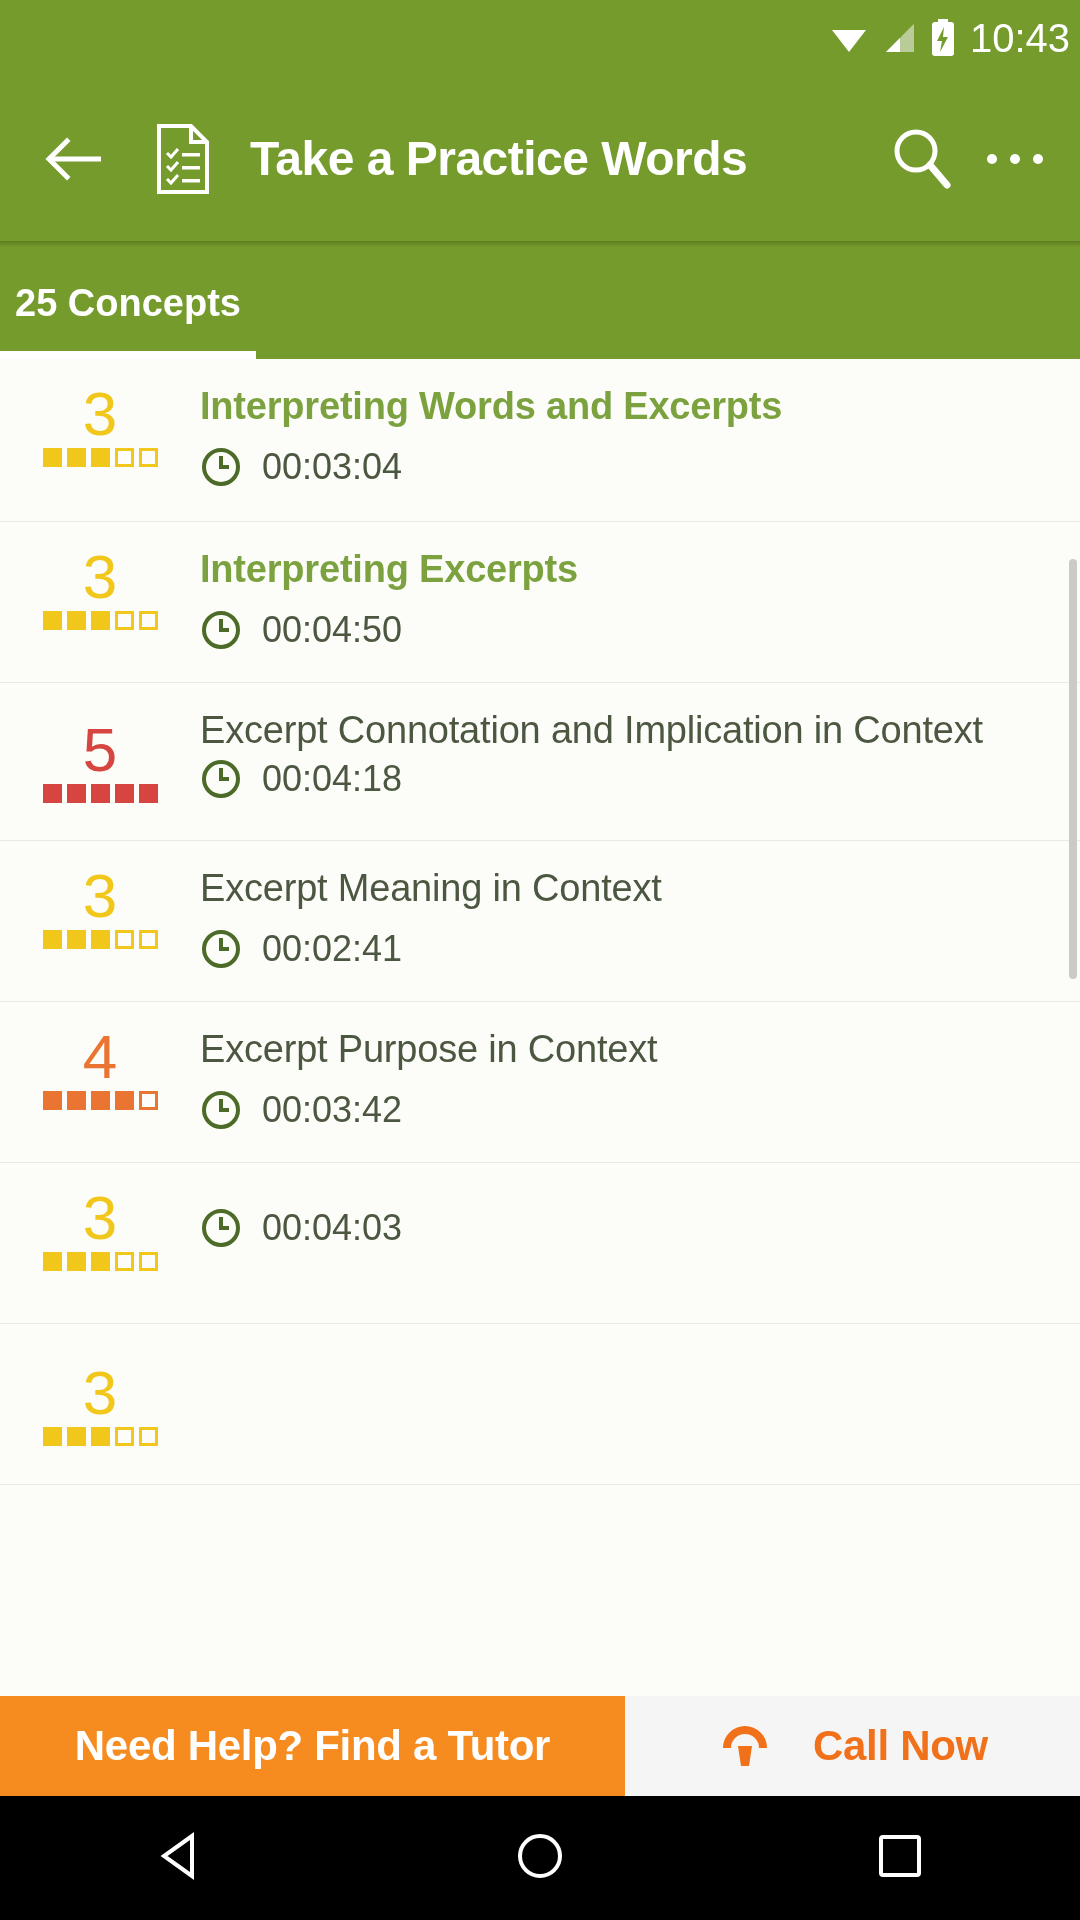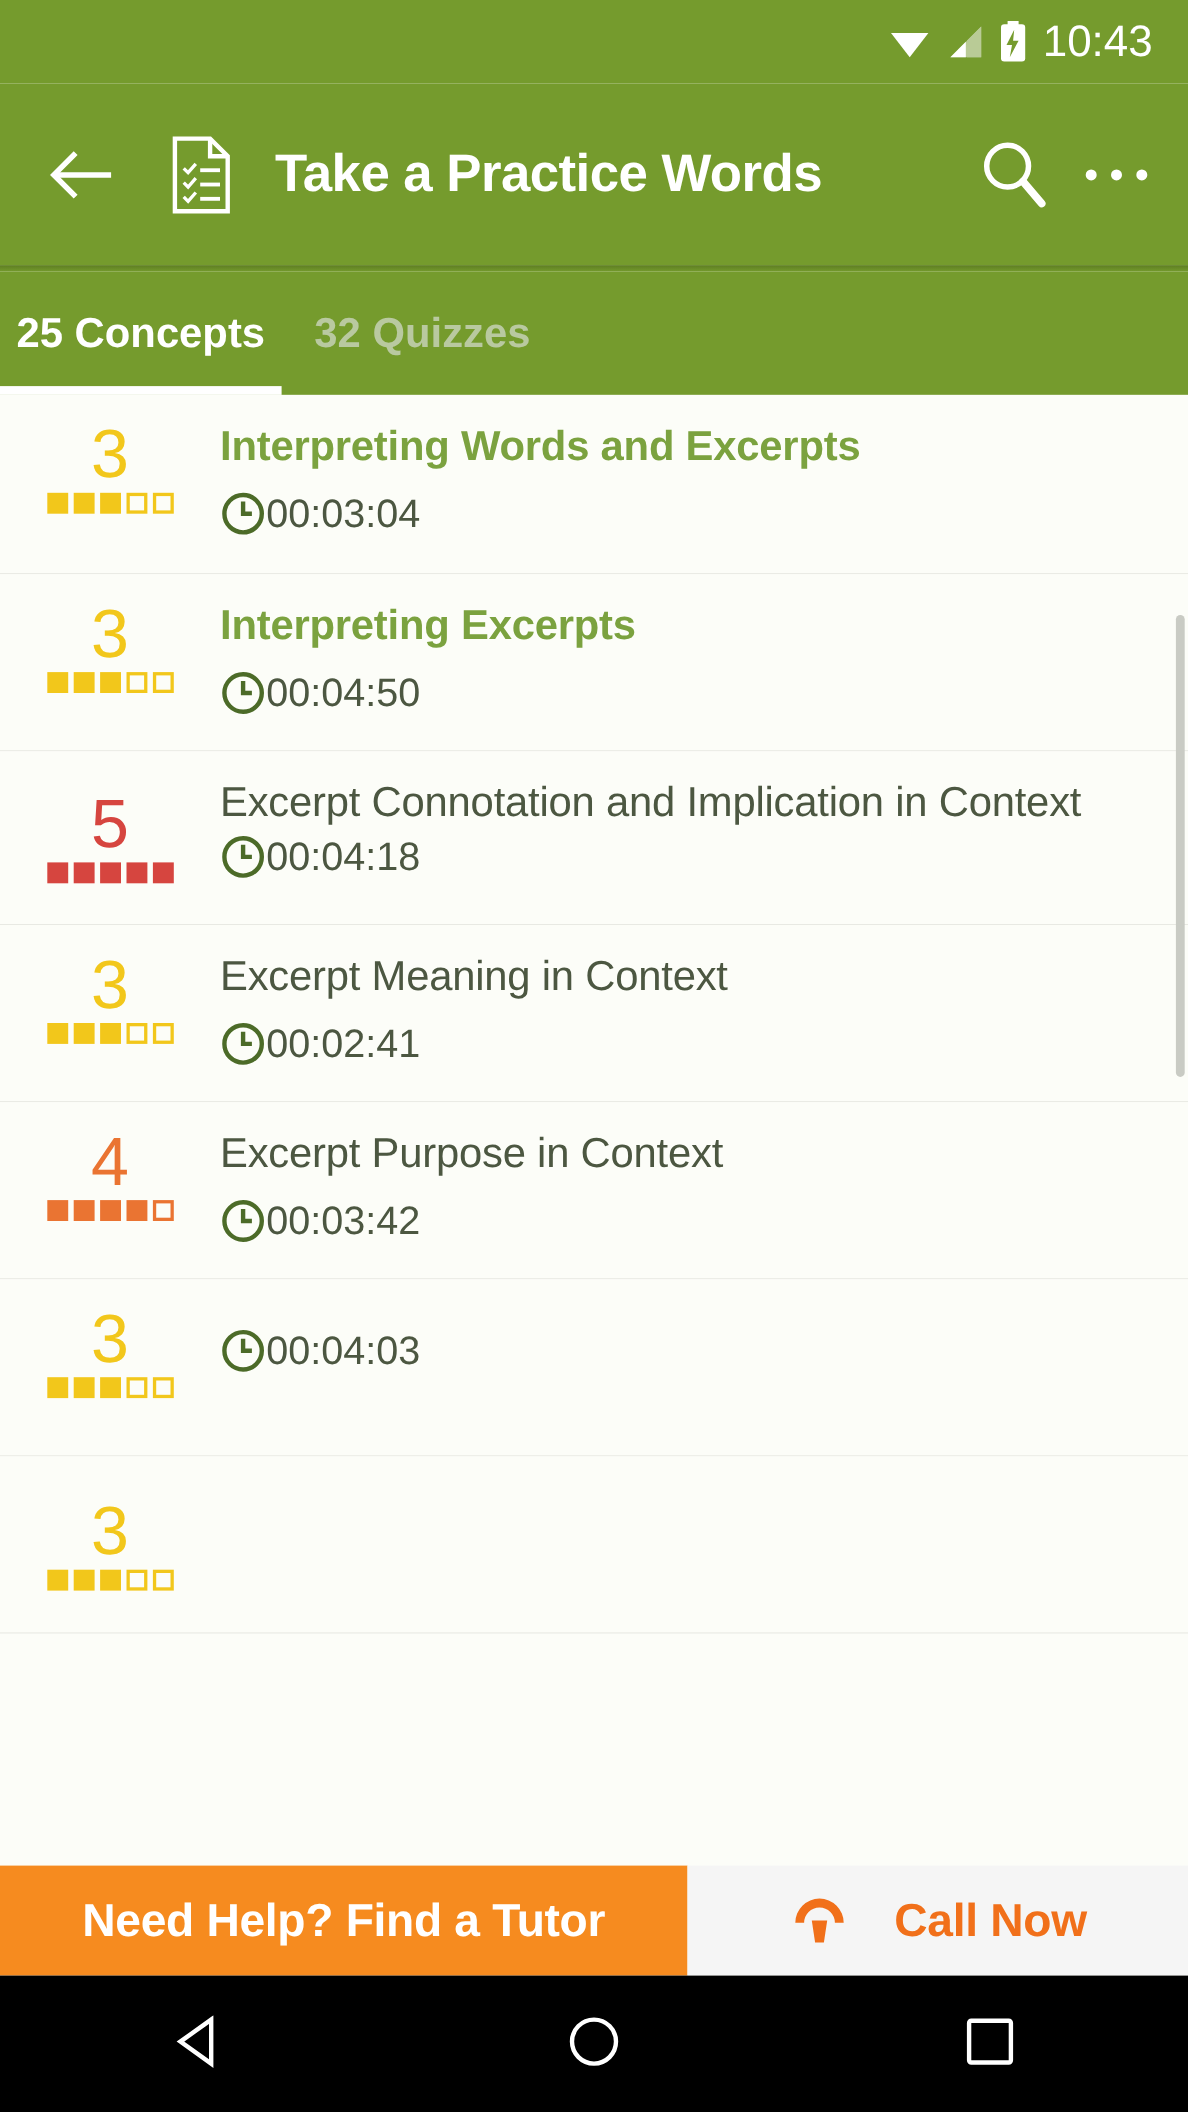--- a/index.html
+++ b/index.html
@@ -7,21 +7,21 @@
     width:1080px;height:1920px;
     background:#ffffff;
     font-family:"Liberation Sans", sans-serif;
     overflow:hidden;
     position:relative;
   }
   
   .statusbar{
     height:76px;background:#759B2D;position:relative;
     display:flex;align-items:center;justify-content:flex-end;
-    padding-right:32px;box-sizing:border-box;
+    padding-right:10px;box-sizing:border-box;
   }
   .sb-icons{display:flex;align-items:center;gap:14px;}
   .sb-time{
     color:#ffffff;font-size:40px;font-weight:400;letter-spacing:0px;
     margin-left:14px;line-height:1;
   }
   .ico-wifi{width:38px;height:30px;position:relative;}
   .ico-wifi svg,.ico-sig svg,.ico-bat svg{display:block;}
   
   .appbar{
@@ -75,21 +75,21 @@
   .bx{width:19px;height:19px;box-sizing:border-box;}
   .bx.off{background:transparent;}
   .rowbody{flex:1;padding:26px 40px 22px 0;box-sizing:border-box;}
   .rowtitle{
     font-size:38px;line-height:1.14;color:#4C5741;
     margin:0 0 0 0;letter-spacing:-0.2px;
   }
   .rowtitle.bold{font-weight:bold;color:#7BA23F;}
   .timeline{display:flex;align-items:center;margin-top:18px;}
   .clock{width:42px;height:42px;flex:0 0 42px;}
-  .timetxt{font-size:36px;color:#4C5741;letter-spacing:0px;}
+  .timetxt{font-size:36px;color:#4C5741;margin-left:20px;letter-spacing:0px;}
   .rowtitle.bold + .timeline .timetxt{color:#4C5741;}
   
   .scrollbar{
     position:absolute;right:3px;top:200px;width:8px;height:420px;
     background:#C9CBC4;border-radius:4px;
   }
   
   .banner{
     position:absolute;left:0;right:0;bottom:124px;height:100px;display:flex;
   }
@@ -171,23 +171,20 @@
   </div>
 </div>
 
 <div class="tabshadow"></div>
 
 <div class="tabbar">
   <div class="tab active">
     <span>25 Concepts</span>
     <span class="tab-underline"></span>
   </div>
-  <div class="tab inactive">
-    <span>32 Quizzes</span>
-  </div>
 </div>
 
 <div class="list">
 
   <div class="row" style="height:163px;">
     <div class="rating">
       <div class="rating-num" style="color:#F2C71B;">3</div>
       <div class="boxes">
         <span class="bx" style="background:#F2C71B;"></span>
         <span class="bx" style="background:#F2C71B;"></span>

